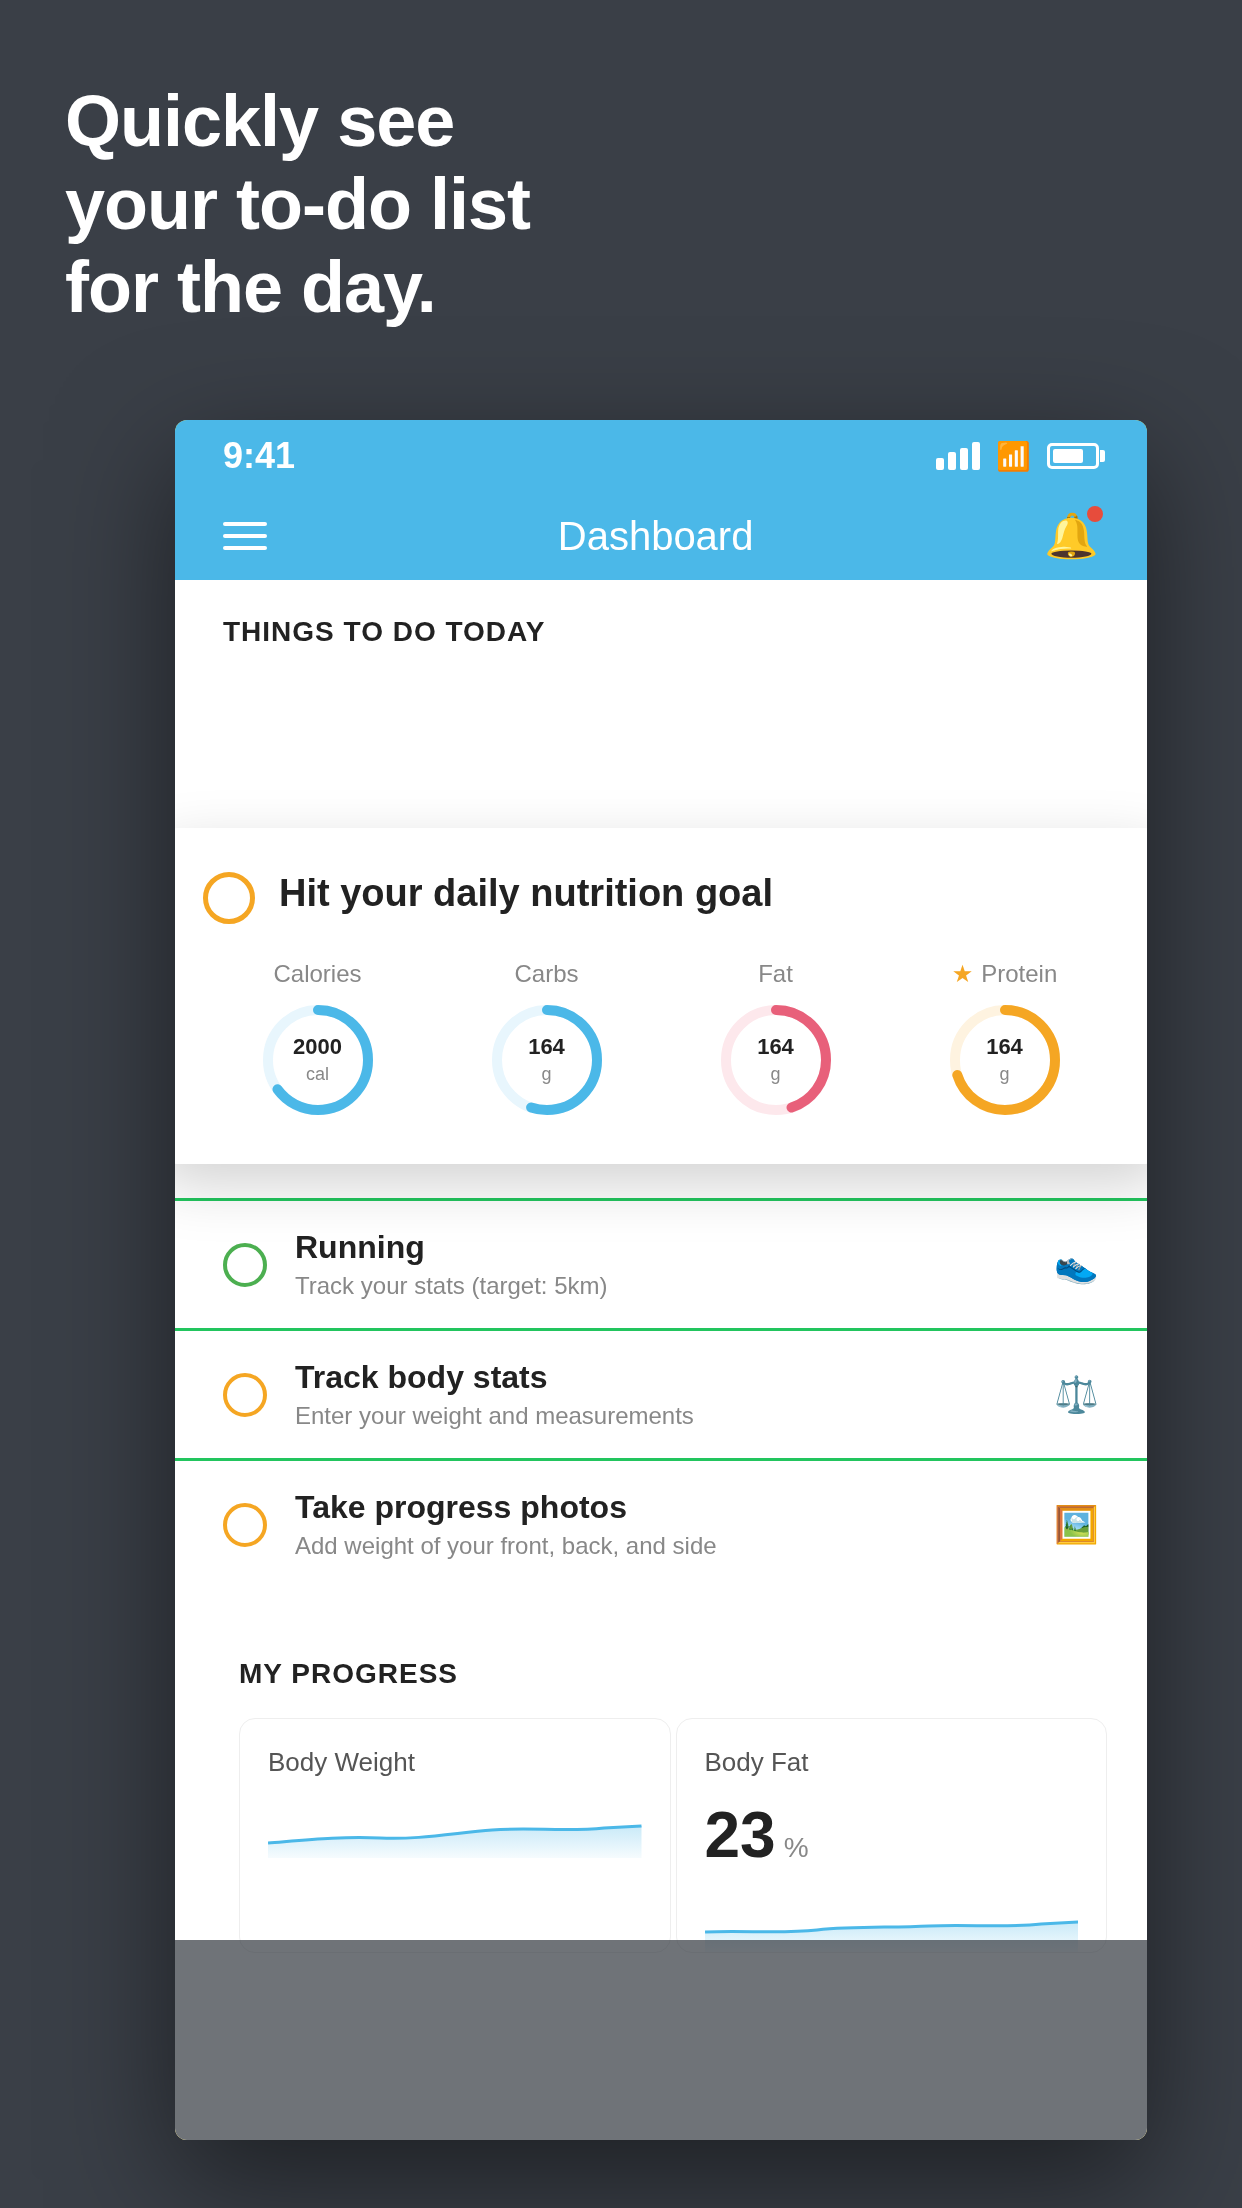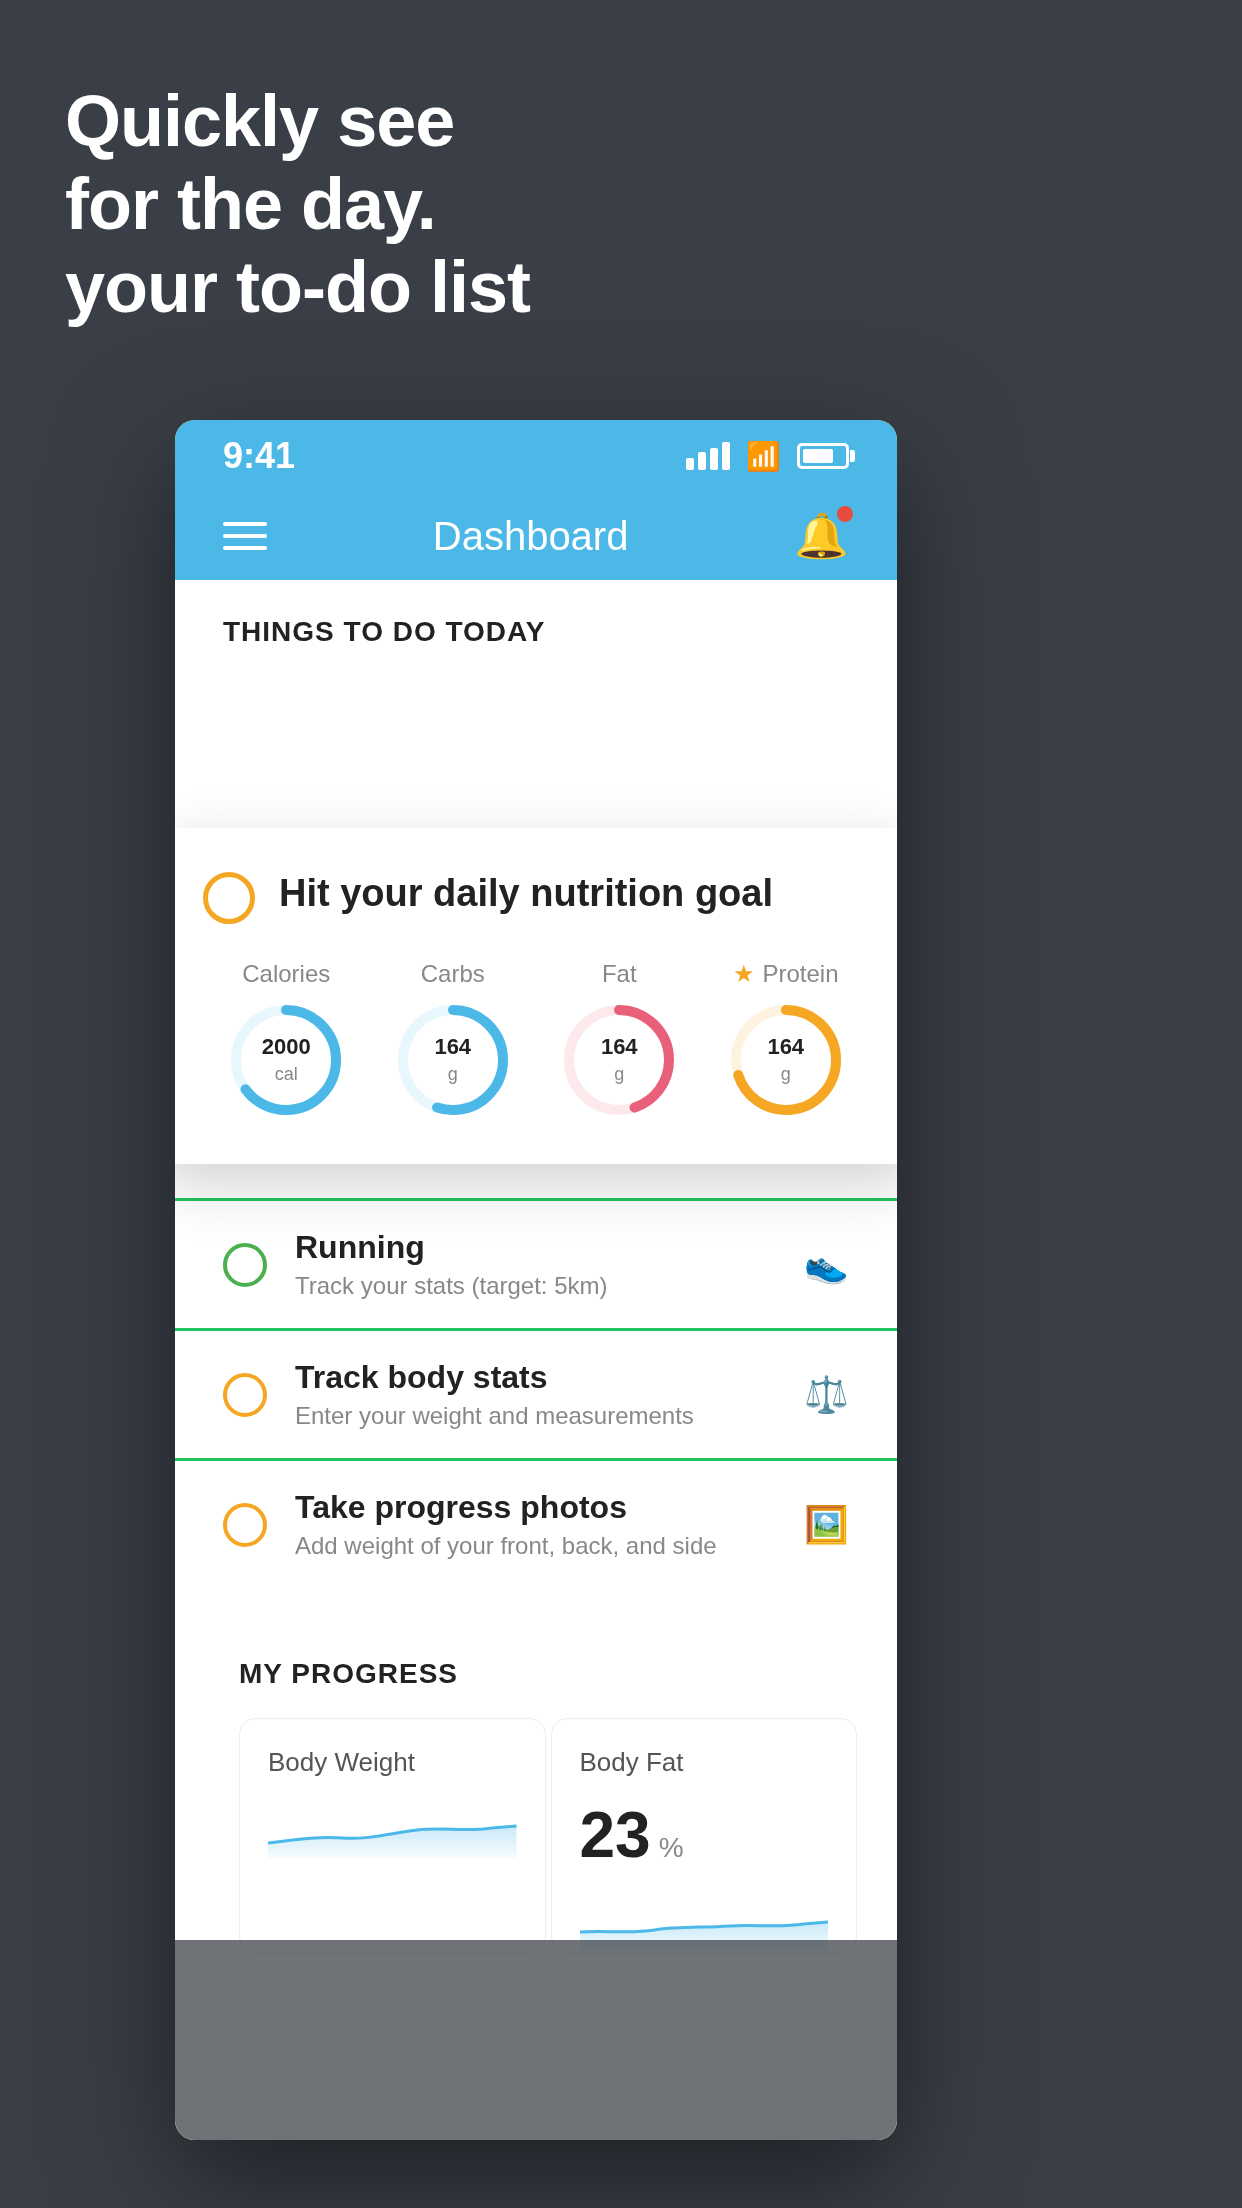--- a/index.html
+++ b/index.html
@@ -23,24 +23,24 @@
       font-weight: 800;
       line-height: 1.15;
       letter-spacing: -1px;
     }
 
     
     .phone {
       position: absolute;
       top: 420px;
       left: 175px;
-      width: 722px;
+      width: 972px;
       height: 1720px;
       background: #fde047;
-      border-radius: 20px;
+      border-radius: 12px;
       overflow: hidden;
       box-shadow: 0 40px 120px rgba(0,0,0,0.5);
     }
 
     
     .status-bar {
       background: #4bb8e8;
       height: 72px;
       display: flex;
       align-items: center;
@@ -394,22 +394,22 @@
       z-index: 5;
     }
   </style>
 </head>
 <body>
 
 <div style="position:absolute;inset:0;background:#3a3f47;"></div>
 
 <div class="headline">
   <div>Quickly see</div>
+  <div>your to-do list</div>
   <div>for the day.</div>
-  <div>your to-do list</div>
 </div>
 
 <div class="phone">
 
   <div class="status-bar">
     <span class="status-time">9:41</span>
     <div class="status-icons">
       <div class="signal-bars">
         <div class="signal-bar" style="height:12px;"></div>
         <div class="signal-bar" style="height:18px;"></div>

